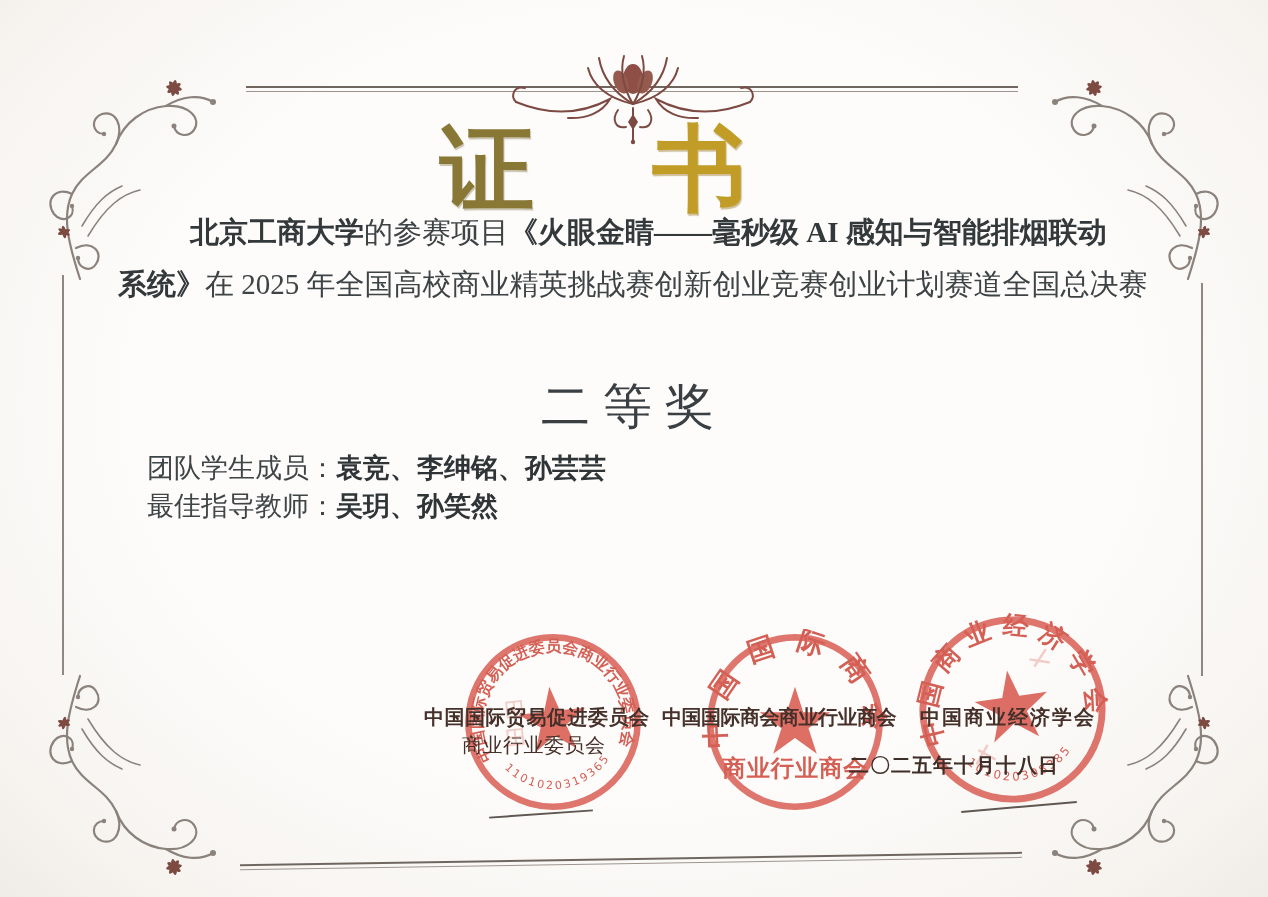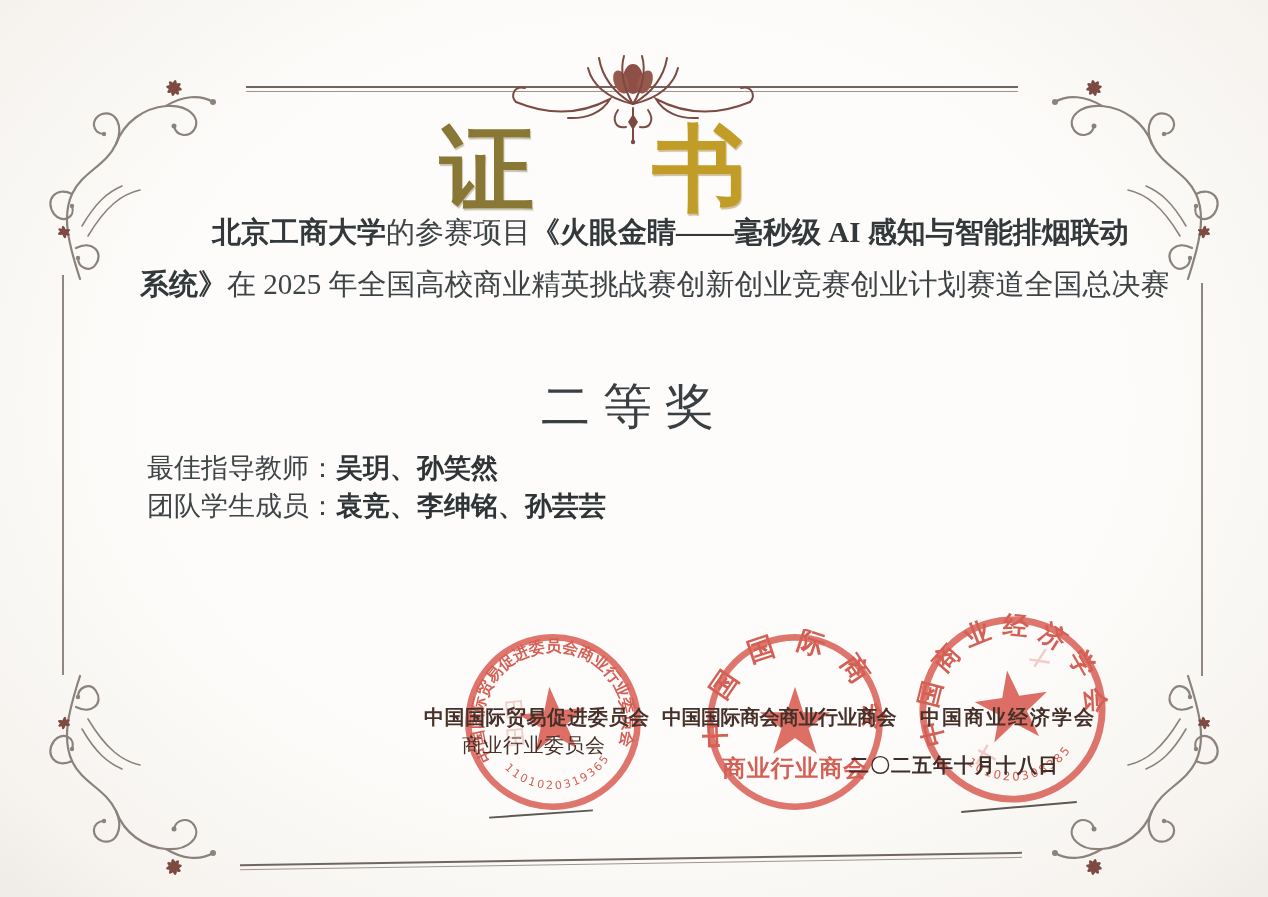--- a/index.html
+++ b/index.html
@@ -23,21 +23,21 @@
   .flourish.tr{left:1051px;top:66px;transform:scaleX(-1);}
   .flourish.bl{left:22px;top:674px;transform:scaleY(-1);}
   .flourish.br{left:1051px;top:674px;transform:scale(-1,-1);}
   .ornament{position:absolute;left:508px;top:52px;width:250px;height:100px;}
   
   .title{position:absolute;left:440px;top:122px;width:400px;display:flex;gap:118px;
          font-size:94px;font-weight:700;line-height:1;}
   .title .ch1{color:#887735;text-shadow:1px 2px 1px rgba(105,90,40,.35);}
   .title .ch2{color:#c19d27;text-shadow:1px 2px 1px rgba(150,115,30,.45);}
   
-  .body{position:absolute;left:140px;top:206px;width:1026px;font-size:29px;
+  .body{position:absolute;left:118px;top:206px;width:1026px;font-size:29px;
         color:#3e4346;z-index:3;}
   .body .bline{line-height:52px;white-space:nowrap;}
   .body .indent{padding-left:72px;}
   .body b{font-weight:700;color:#33383b;}
   .body .school{font-weight:900;}
   .award{position:absolute;left:0;right:0;top:374px;text-align:center;
          font-size:49px;font-weight:400;letter-spacing:13px;color:#3a3f43;z-index:3;}
   .team{position:absolute;left:147px;top:449px;font-size:27px;line-height:38px;
         color:#3f4447;z-index:3;}
   .team b{font-weight:700;color:#2f3437;}
@@ -148,24 +148,24 @@
     </div>
     <div class="bline">
       <b>系统》</b><span>在 2025 年全国高校商业精英挑战赛创新创业竞赛创业计划赛道全国总决赛</span>
     </div>
   </div>
 
   <div class="award">二等奖</div>
 
   <div class="team">
     <div>
+      <span>团队学生成员：</span><b>袁竞、李绅铭、孙芸芸</b>
+    </div>
+    <div>
       <span>最佳指导教师：</span><b>吴玥、孙笑然</b>
-    </div>
-    <div>
-      <span>团队学生成员：</span><b>袁竞、李绅铭、孙芸芸</b>
     </div>
   </div>
 
   <svg class="seal s1" viewBox="0 0 200 200">
     <defs>
       <path id="ringArc1" d="M 34.2,138 A 76,76 0 1 1 165.8,138" fill="none"></path>
       <path id="serialArc1" d="M 32.3,124.6 A 72,72 0 0 0 167.7,124.6" fill="none"></path>
     </defs>
     <circle cx="100" cy="100" r="91" fill="none" stroke="#d5493e" stroke-width="7" opacity="0.85"></circle>
     <polygon points="100,62 108.5,88.3 136.1,88.3 113.8,104.5 122.3,130.7 100,114.5 77.7,130.7 86.2,104.5 63.9,88.3 91.5,88.3" fill="#d5493e" opacity="0.9"></polygon>

